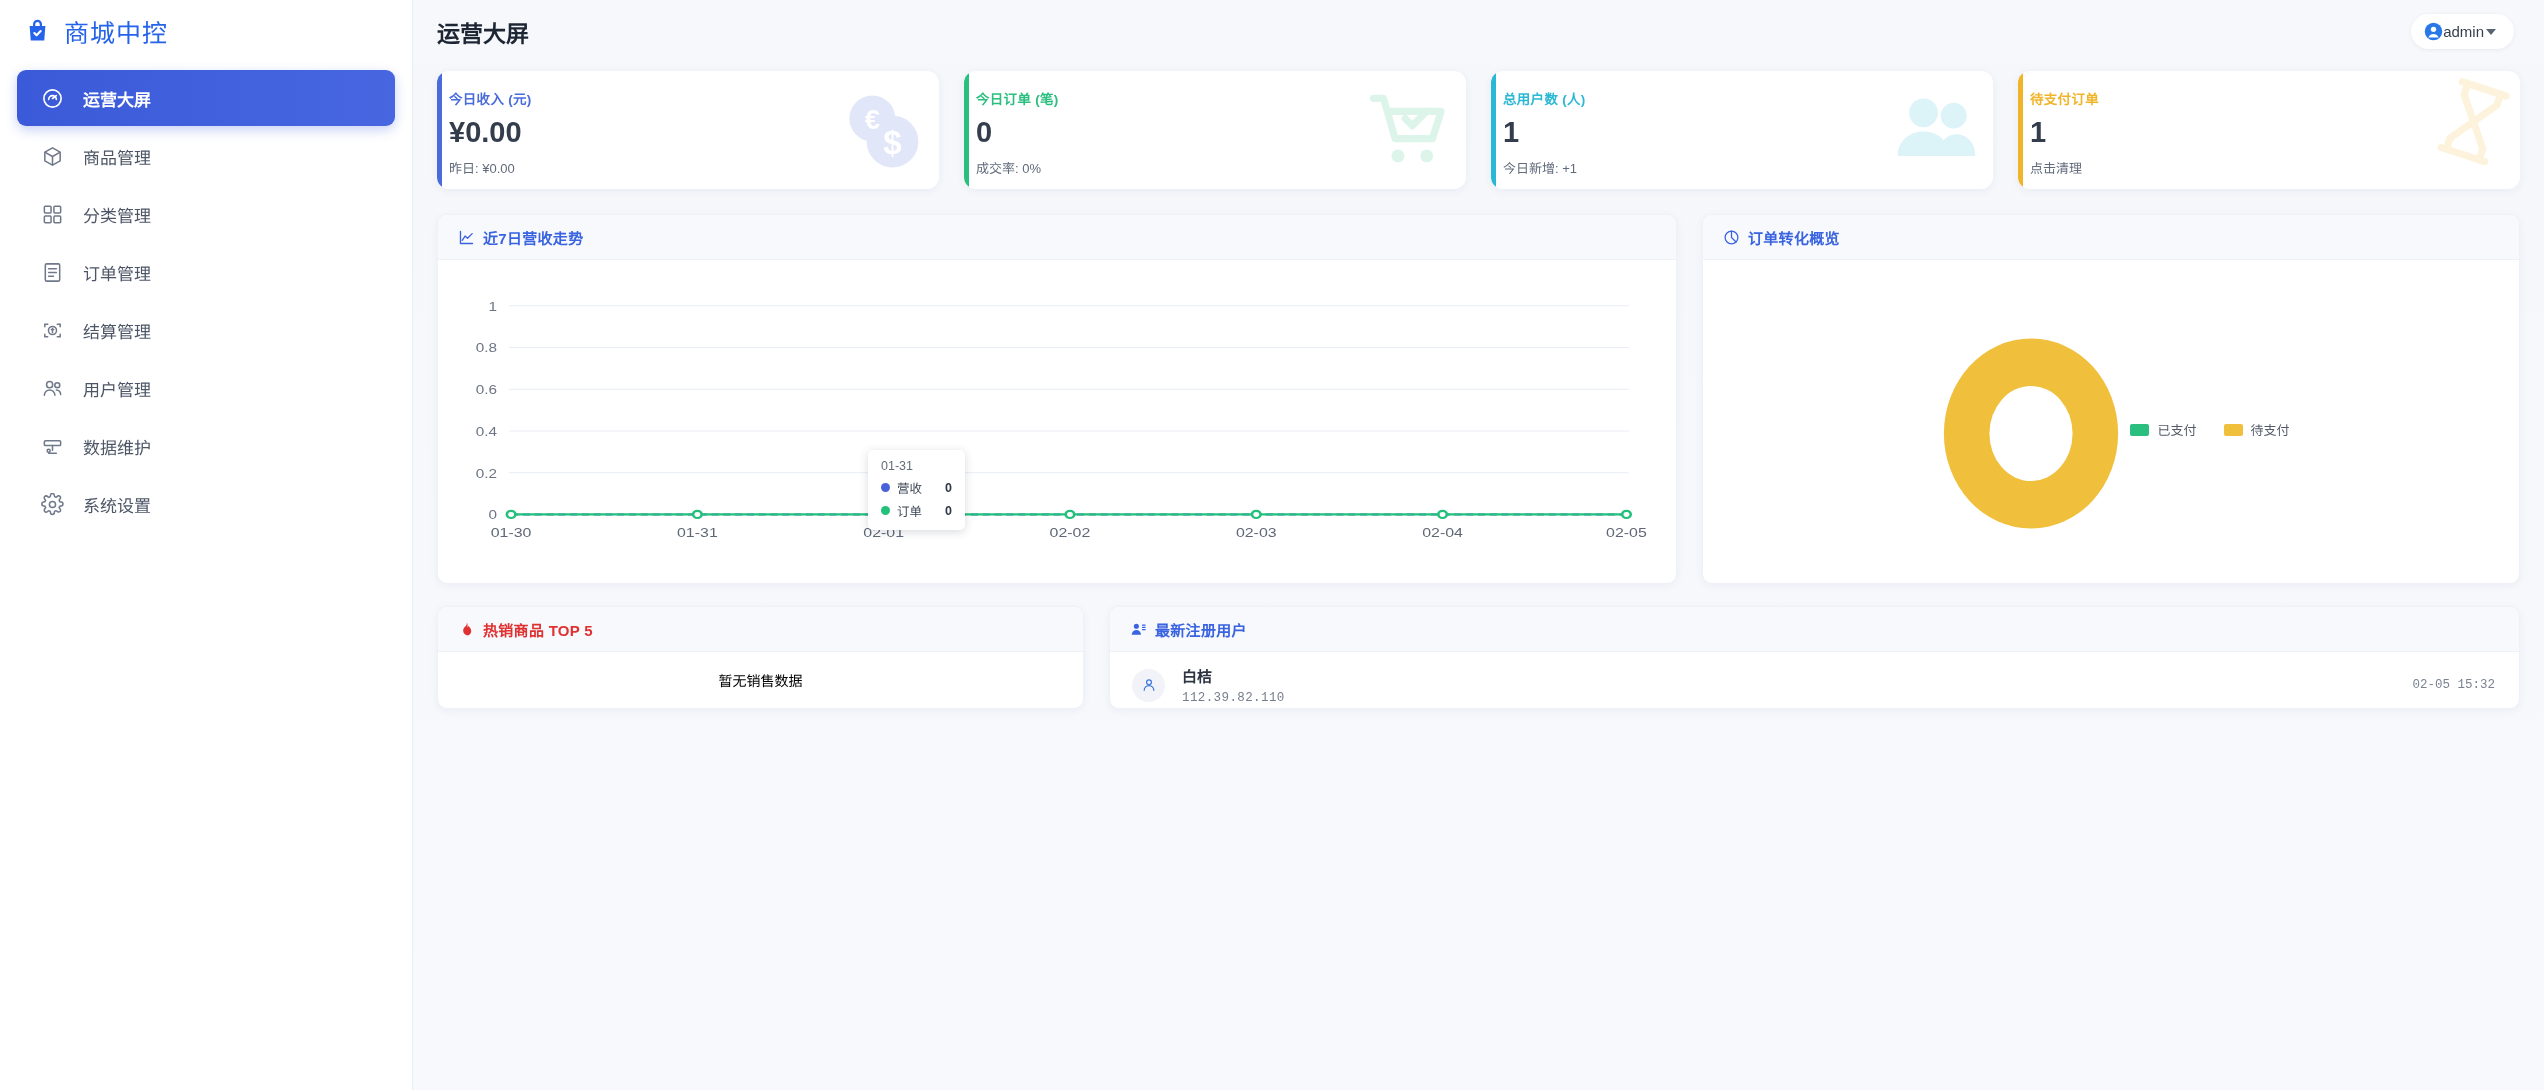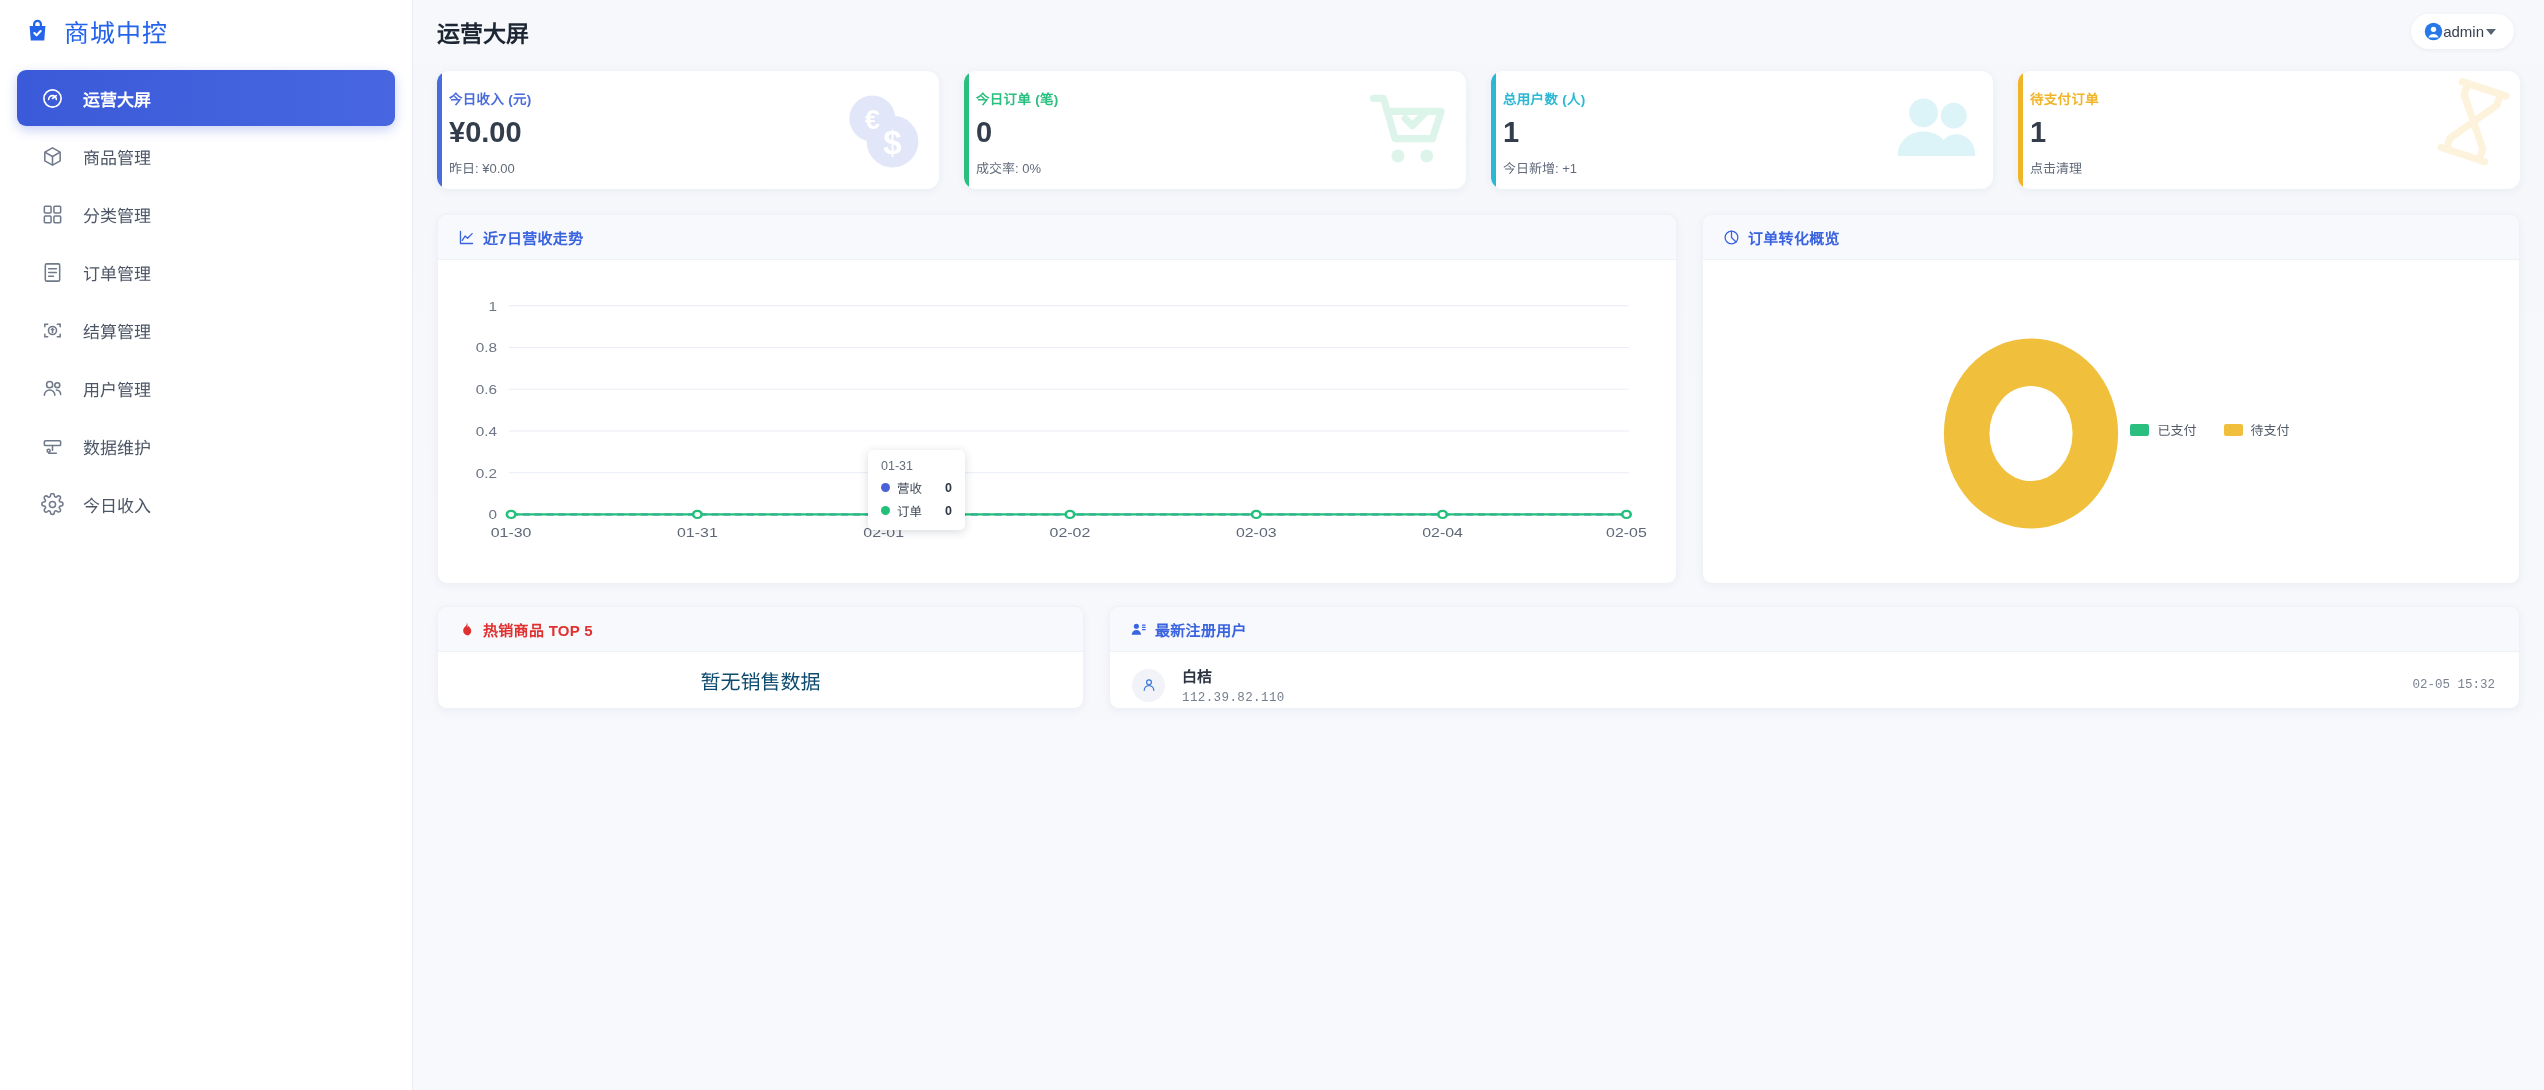--- a/index.html
+++ b/index.html
@@ -134,21 +134,21 @@
   .donut-legend { display:flex; gap:27px; align-items:center; margin-top:16px; }
   .lg { display:flex; align-items:center; gap:8px; font-size:13px; color:#535c6a; }
   .lg-sw { width:19px; height:12px; border-radius:2px; }
 
   
   .row3 { display:flex; gap:25px; margin-top:22px; }
   .top5-panel { width:647px; flex:0 0 647px; height:103px; }
   .users-panel { flex:1 1 0; height:103px; }
   .empty-state {
     display:flex; align-items:center; justify-content:center;
-    height:100%; font-size:20px; color:#0c4a6e;
+    height:100%; font-size:14px; color:#000000;
   }
   .user-row { display:flex; align-items:center; padding:10px 24px 0 22px; height:100%; }
   .u-avatar {
     width:33px; height:33px; border-radius:50%; background:#f1f3f8;
     display:flex; align-items:center; justify-content:center; flex:0 0 33px;
   }
   .u-avatar svg { width:16px; height:16px; display:block; color:#3a77d6; }
   .u-meta { margin-left:17px; }
   .u-name { font-size:15px; font-weight:bold; color:#2d3542; }
   .u-ip { font-size:12.5px; color:#767f8d; margin-top:5px;
@@ -228,21 +228,21 @@
               <path d="M12 11v5M8 19h8" stroke-linecap="round"></path>
               <circle cx="8" cy="16.5" r="1.6"></circle>
             </svg></span>
         <span>数据维护</span>
       </div>
       <div class="nav-item">
         <span class="ic"><svg viewBox="0 0 24 24" fill="none" stroke="currentColor" stroke-width="1.6">
               <circle cx="12" cy="12" r="3.2"></circle>
               <path d="M19.2 14.4a1.6 1.6 0 0 0 .3 1.8l.1.1a2 2 0 1 1-2.8 2.8l-.1-.1a1.6 1.6 0 0 0-1.8-.3 1.6 1.6 0 0 0-1 1.5v.2a2 2 0 1 1-4 0v-.1a1.6 1.6 0 0 0-1-1.5 1.6 1.6 0 0 0-1.8.3l-.1.1a2 2 0 1 1-2.8-2.8l.1-.1a1.6 1.6 0 0 0 .3-1.8 1.6 1.6 0 0 0-1.5-1h-.2a2 2 0 1 1 0-4h.1a1.6 1.6 0 0 0 1.5-1 1.6 1.6 0 0 0-.3-1.8l-.1-.1a2 2 0 1 1 2.8-2.8l.1.1a1.6 1.6 0 0 0 1.8.3h.1a1.6 1.6 0 0 0 1-1.5v-.2a2 2 0 1 1 4 0v.1a1.6 1.6 0 0 0 1 1.5 1.6 1.6 0 0 0 1.8-.3l.1-.1a2 2 0 1 1 2.8 2.8l-.1.1a1.6 1.6 0 0 0-.3 1.8v.1a1.6 1.6 0 0 0 1.5 1h.2a2 2 0 1 1 0 4h-.1a1.6 1.6 0 0 0-1.5 1z"></path>
             </svg></span>
-        <span>今日收入</span>
+        <span>系统设置</span>
       </div>
     </nav>
   </aside>
 
   <section class="main">
 
     <div class="topbar">
       <h1 class="page-title">运营大屏</h1>
       <div class="user-pill">
         <span class="avatar-ic">

